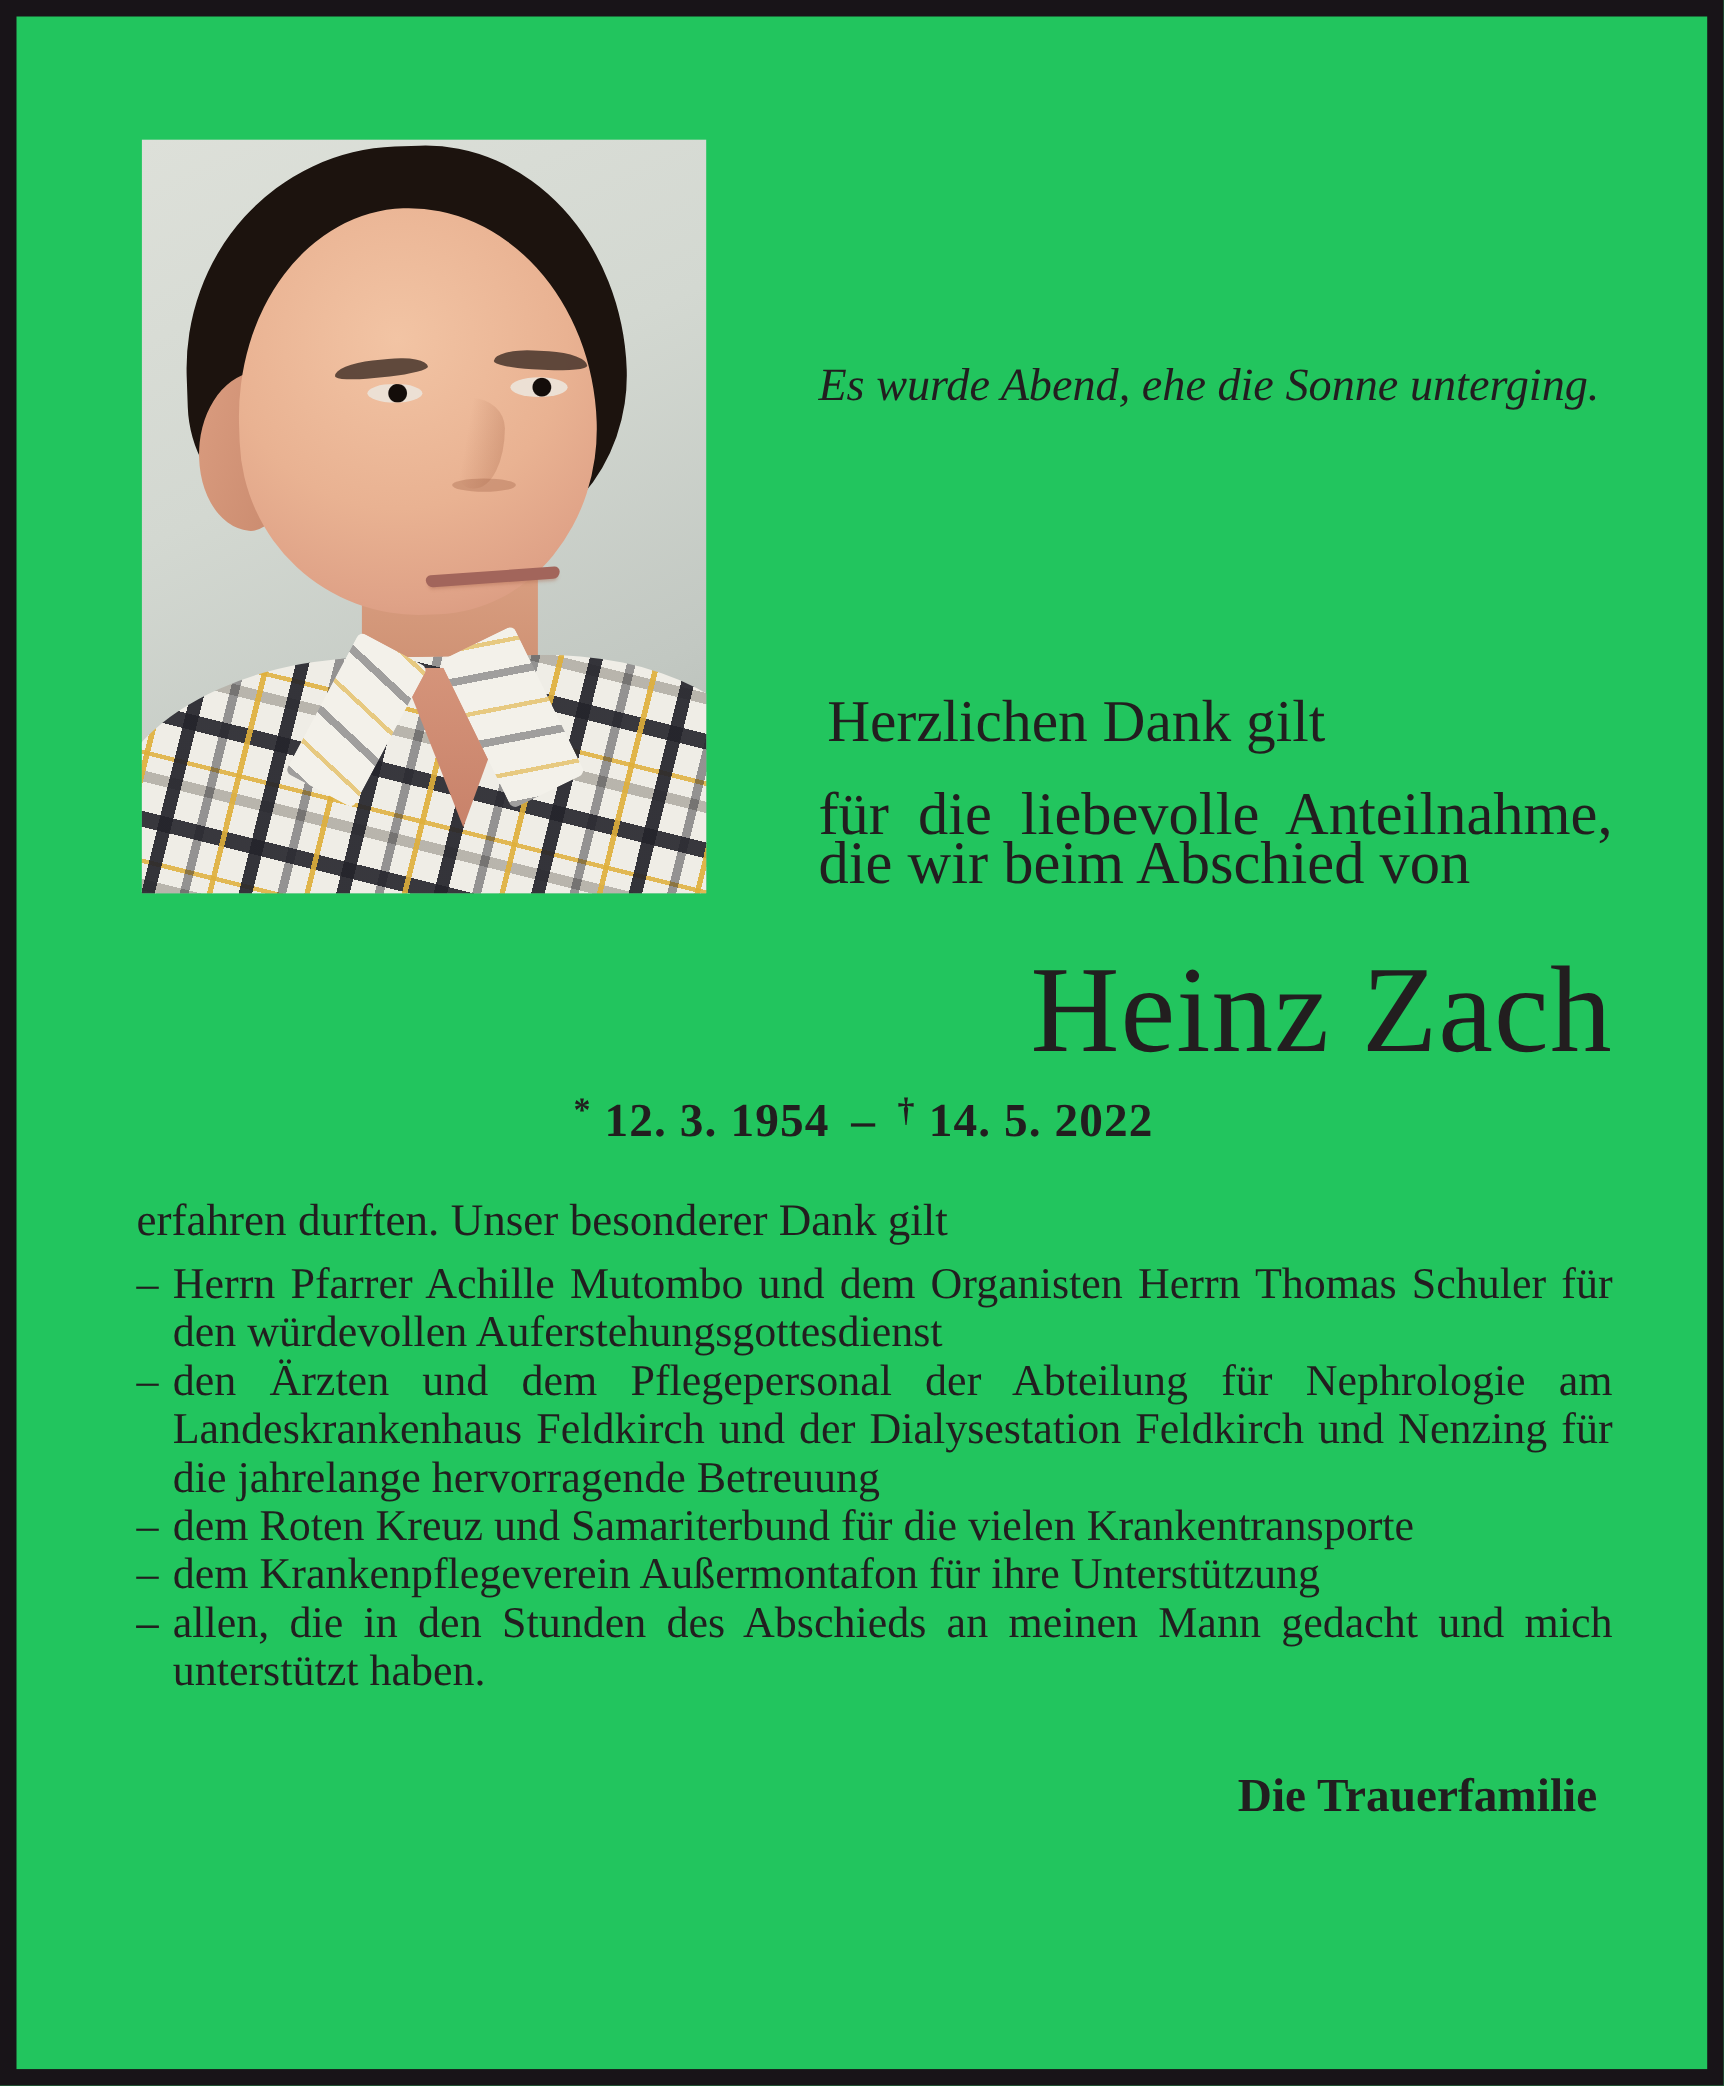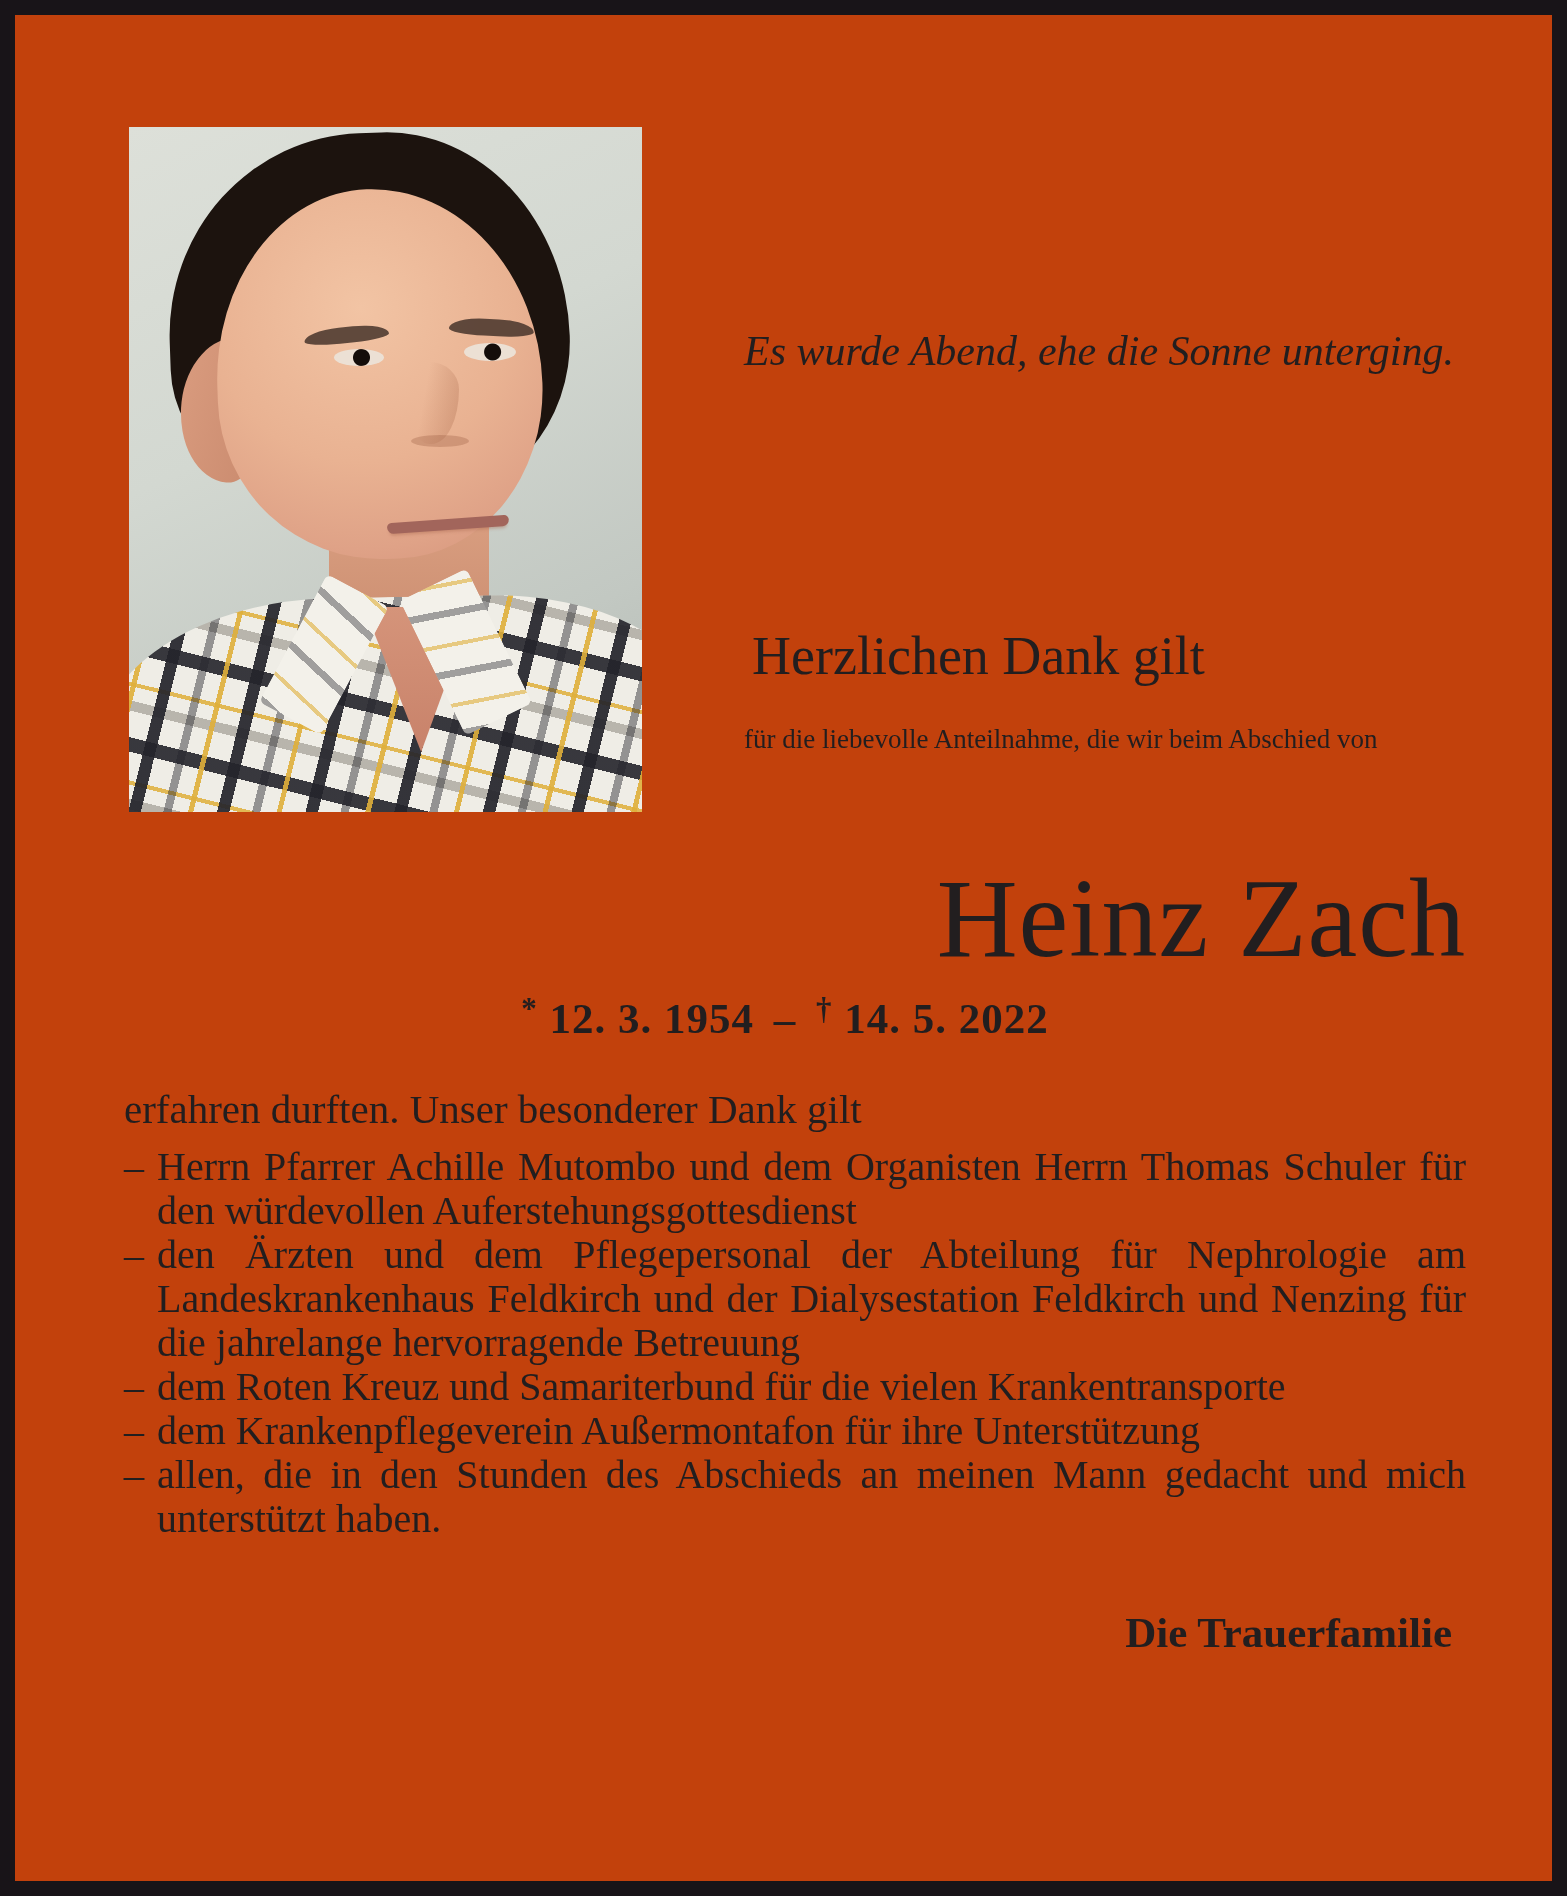--- a/index.html
+++ b/index.html
@@ -1,20 +1,20 @@
 <!DOCTYPE html>
 <html lang="de"><head>
 <meta charset="utf-8">
 <style>
   html,body{margin:0;padding:0;background:#2a2a2a;}
   .page{
     position:relative;
     width:1567px;height:1896px;
     box-sizing:border-box;
-    background:#c2410c;
+    background:#22c55e;
     border:15px solid #181418;
     font-family:"Liberation Serif", serif;
     color:#221e1f;
     overflow:hidden;
     hyphens:auto;
   }
   
   .photo{
     position:absolute;left:114px;top:112px;width:513px;height:685px;
     background:linear-gradient(155deg,#dde0d9 0%,#d3d8d1 40%,#c2c8c2 75%,#b2b8b2 100%);
@@ -55,21 +55,21 @@
     clip-path:polygon(0 0, 100% 0, 52% 100%);}
   .p-collar{background-color:#f3f1ea;border-radius:6px;
     background-image:repeating-linear-gradient(15deg, rgba(35,35,42,.4) 0 7px, transparent 7px 30px, rgba(223,175,58,.6) 30px 34px, transparent 34px 60px);}
   .p-collar-l{left:160px;top:455px;width:70px;height:145px;transform:rotate(28deg);}
   .p-collar-r{left:300px;top:450px;width:74px;height:150px;transform:rotate(-26deg);}
   
   .quote{position:absolute;left:729px;top:312px;width:720px;
     font-style:italic;font-size:42px;line-height:1.15;}
   .thanks-heading{position:absolute;left:737px;top:612px;font-size:54px;line-height:1.1;}
   .intro{position:absolute;left:729px;top:702px;width:722px;
-    font-size:27px;line-height:45px;text-align:justify;}
+    font-size:55px;line-height:45px;text-align:justify;}
   .name{position:absolute;left:89px;top:842px;width:1362px;
     text-align:right;font-size:112px;line-height:1.1;letter-spacing:1px;}
   .dates{position:absolute;left:89px;top:976px;width:1362px;
     text-align:center;font-size:43px;font-weight:bold;letter-spacing:1px;font-family:Liberation Serif, serif;}
   .dates .sup{font-size:0.72em;vertical-align:0.45em;font-weight:bold;}
   .dates .sep{margin:0 8px;}
   .main{position:absolute;left:95px;top:1058px;width:1356px;font-size:40px;line-height:44px;}
   .main p{margin:14px;}
   .continuation{font-size:41px;}
   ul.thanks{list-style:none;margin:9px 0 0 0;padding:0;}

